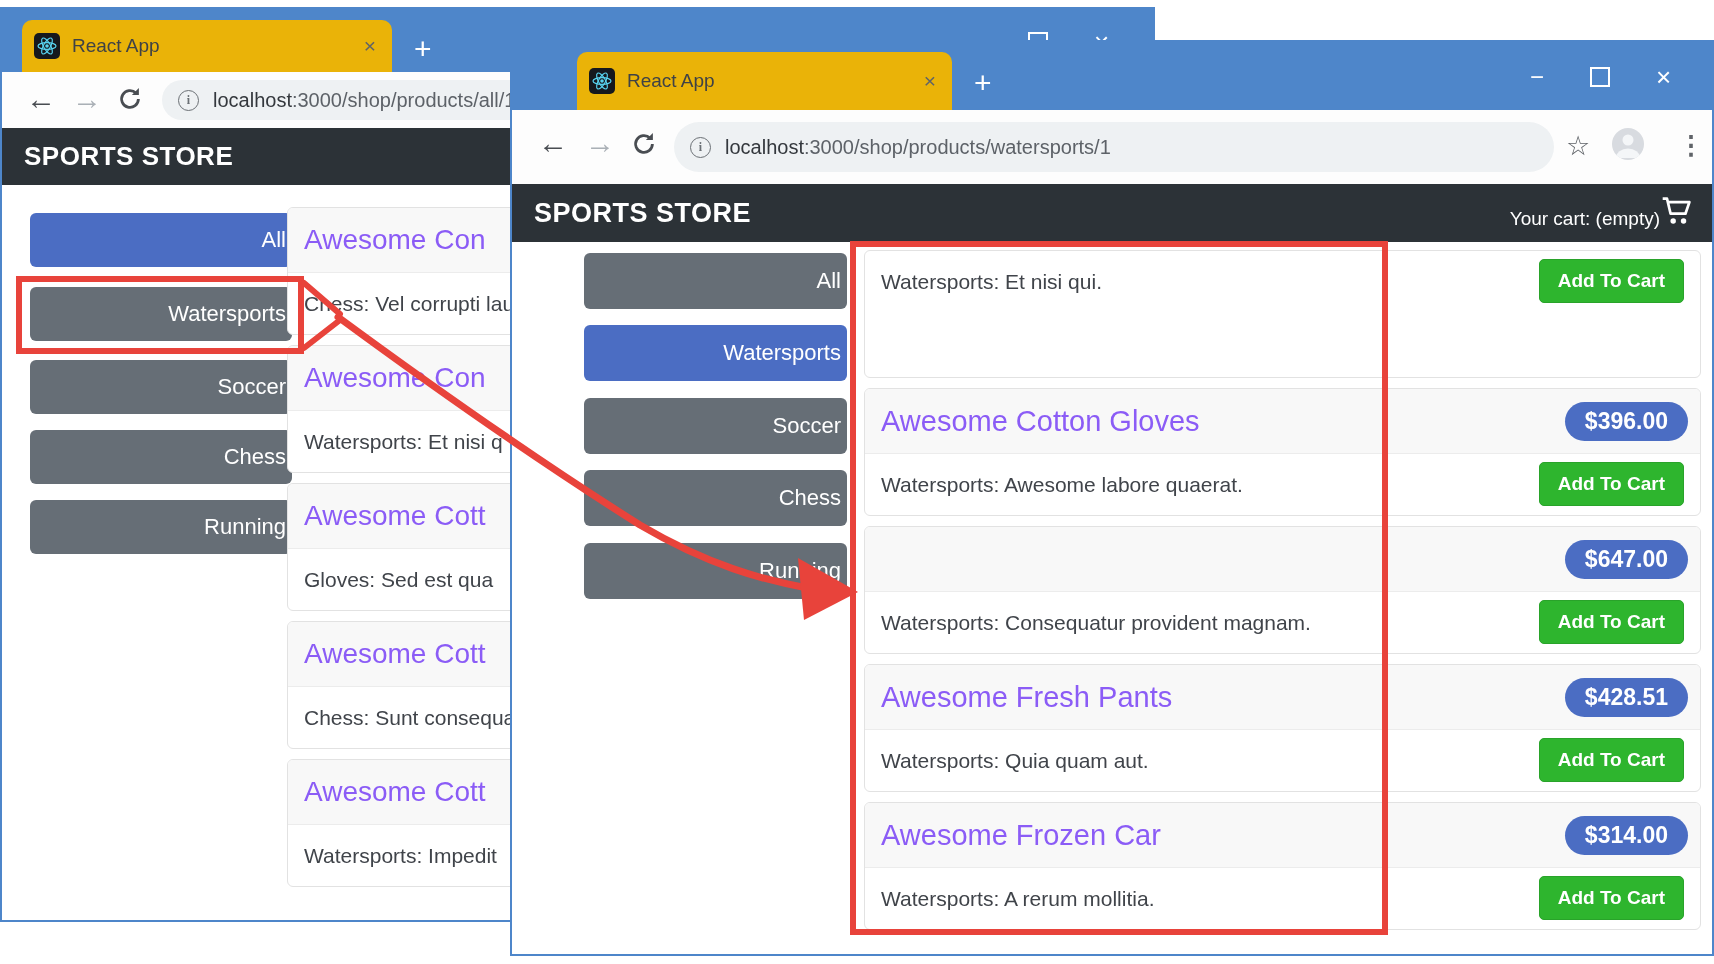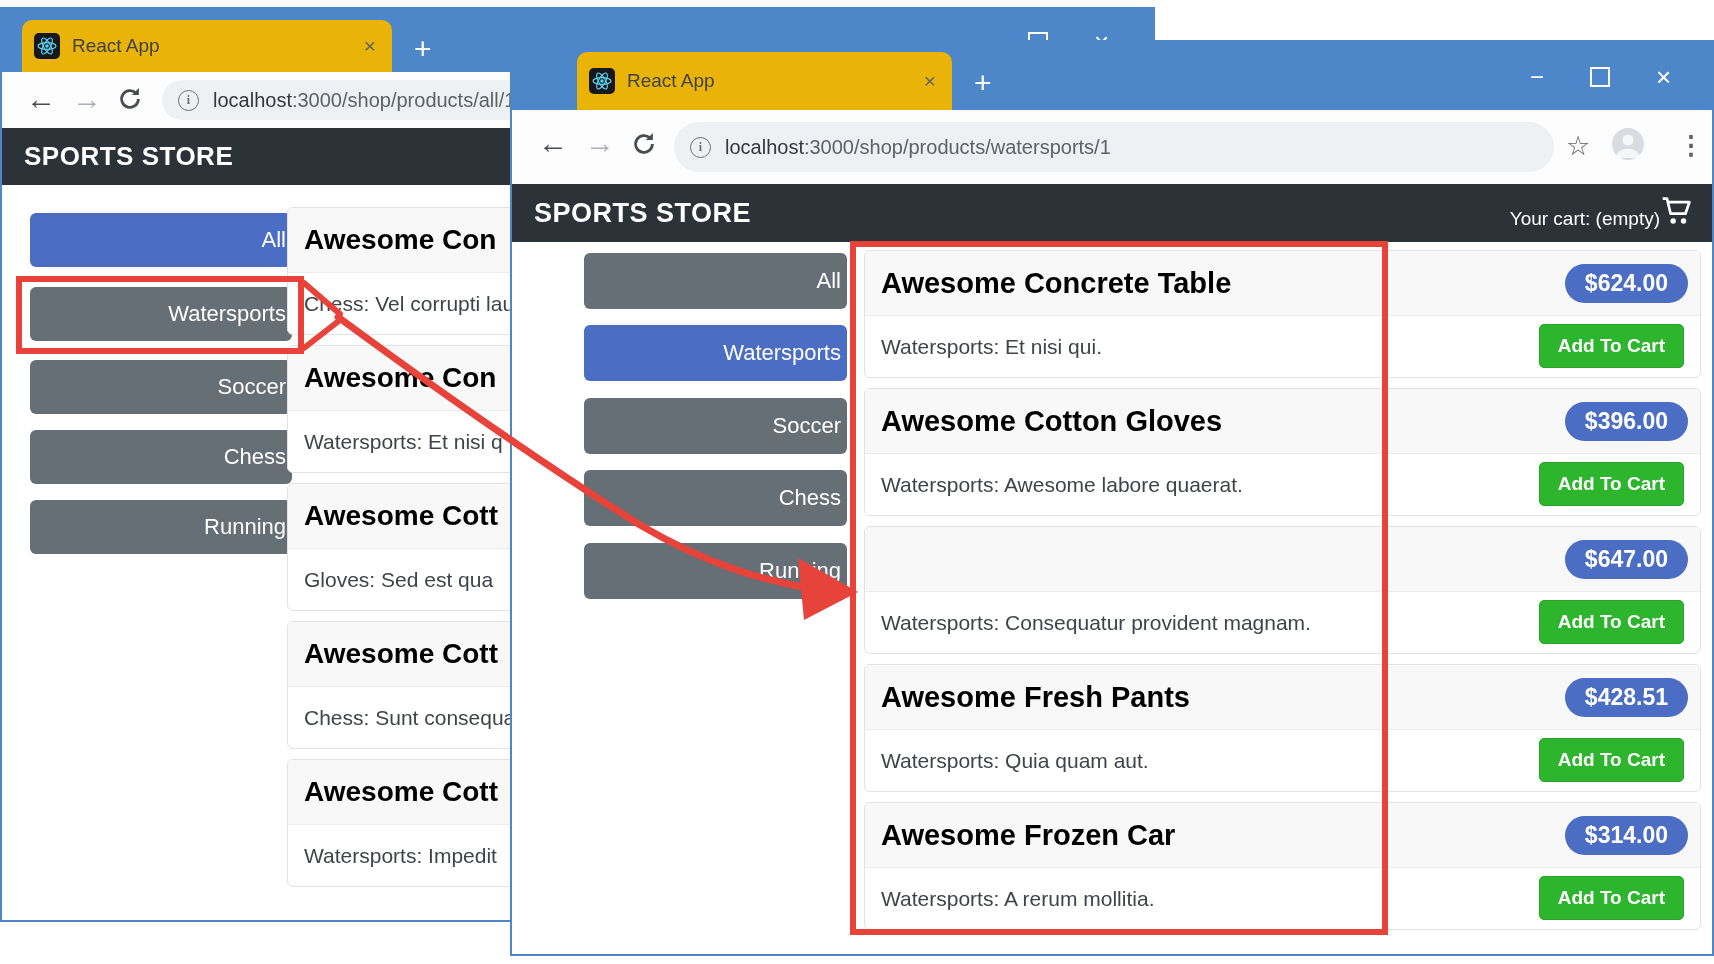--- a/index.html
+++ b/index.html
@@ -41,21 +41,21 @@
 
   .navbtn{position:absolute;height:56px;border:none;border-radius:6px;color:#fff;
           font-size:22px;font-family:"Liberation Sans",sans-serif;text-align:right;cursor:pointer;}
   .navbtn.gray{background:#666e76;}
   .navbtn.blue{background:#4b6dc3;}
 
   .card{position:absolute;border:1px solid #e2e2e2;border-radius:6px;background:#fff;overflow:hidden;}
   .card-head{position:relative;height:64px;background:#f8f8f8;border-bottom:1px solid #ececec;
              display:flex;align-items:center;}
   .card-body{position:relative;height:61px;display:flex;align-items:center;}
-  .ptitle{font-size:29px;font-weight:bold;color:#000000;margin-left:16px;white-space:nowrap;}
+  .ptitle{font-size:29px;font-weight:normal;color:#8b5cf6;margin-left:16px;white-space:nowrap;}
   .pdesc{font-size:21px;color:#40444a;margin-left:16px;white-space:nowrap;}
   .price{position:absolute;right:12px;top:13px;background:#4b6dc3;color:#fff;font-weight:bold;
          font-size:23px;padding:6px 20px;border-radius:20px;white-space:nowrap;}
   .addbtn{position:absolute;right:16px;top:8px;background:#2eb52e;border:1px solid #29a32a;
           color:#fff;font-weight:bold;font-size:19px;padding:10px 18px;border-radius:5px;
           font-family:"Liberation Sans",sans-serif;cursor:pointer;white-space:nowrap;}
 
   
   .back-win{left:0;top:7px;width:1155px;height:915px;z-index:1;}
   .back-win .titlebar{height:65px;}
@@ -256,24 +256,20 @@
         </span>
       </span>
     </div>
     <button class="navbtn gray nb0">All</button>
     <button class="navbtn blue nb1">Watersports</button>
     <button class="navbtn gray nb2">Soccer</button>
     <button class="navbtn gray nb3">Chess</button>
     <button class="navbtn gray nb4">Running</button>
 
     <div class="card c0">
-      <div class="card-head">
-        <span class="ptitle">Awesome Concrete Table</span>
-        <span class="price">$624.00</span>
-      </div>
       <div class="card-body">
         <span class="pdesc">Watersports: Et nisi qui.</span>
         <button class="addbtn">Add To Cart</button>
       </div>
     </div>
     <div class="card c1">
       <div class="card-head">
         <span class="ptitle">Awesome Cotton Gloves</span>
         <span class="price">$396.00</span>
       </div>

